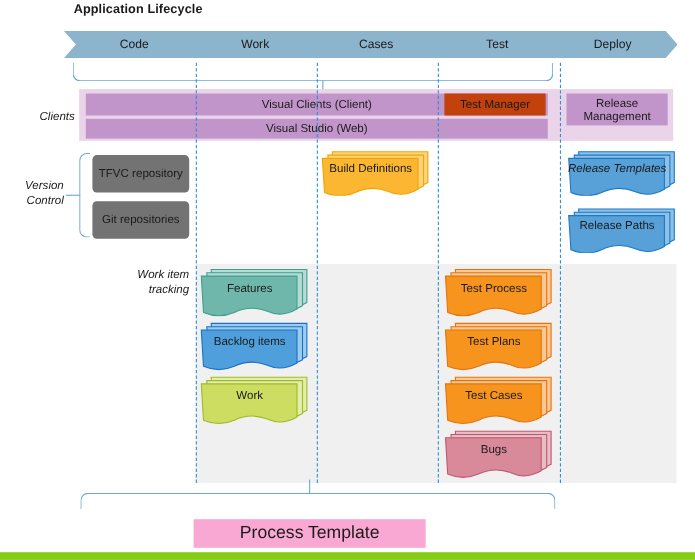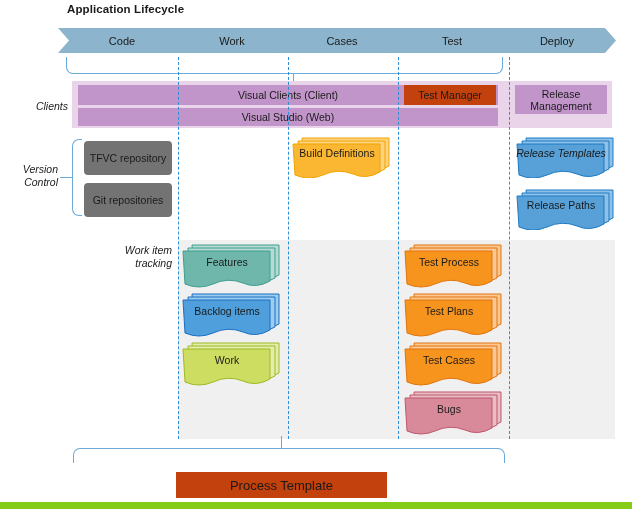--- a/index.html
+++ b/index.html
@@ -215,23 +215,23 @@
     border-left: 1.3px solid #6aa9d8;
   }
 
   
   .process-template {
     position: absolute;
     left: 176px;
     top: 472px;
     width: 211px;
     height: 26px;
-    background: #c2410c;
-    color: #1a1a1a;
-    font-size: 13px;
+    background: #f9a8d4;
+    color: #1a1a1a;
+    font-size: 16px;
     display: flex;
     align-items: center;
     justify-content: center;
     box-sizing: border-box;
   }
 </style>
 </head>
 <body>
 
 <div id="canvas">

